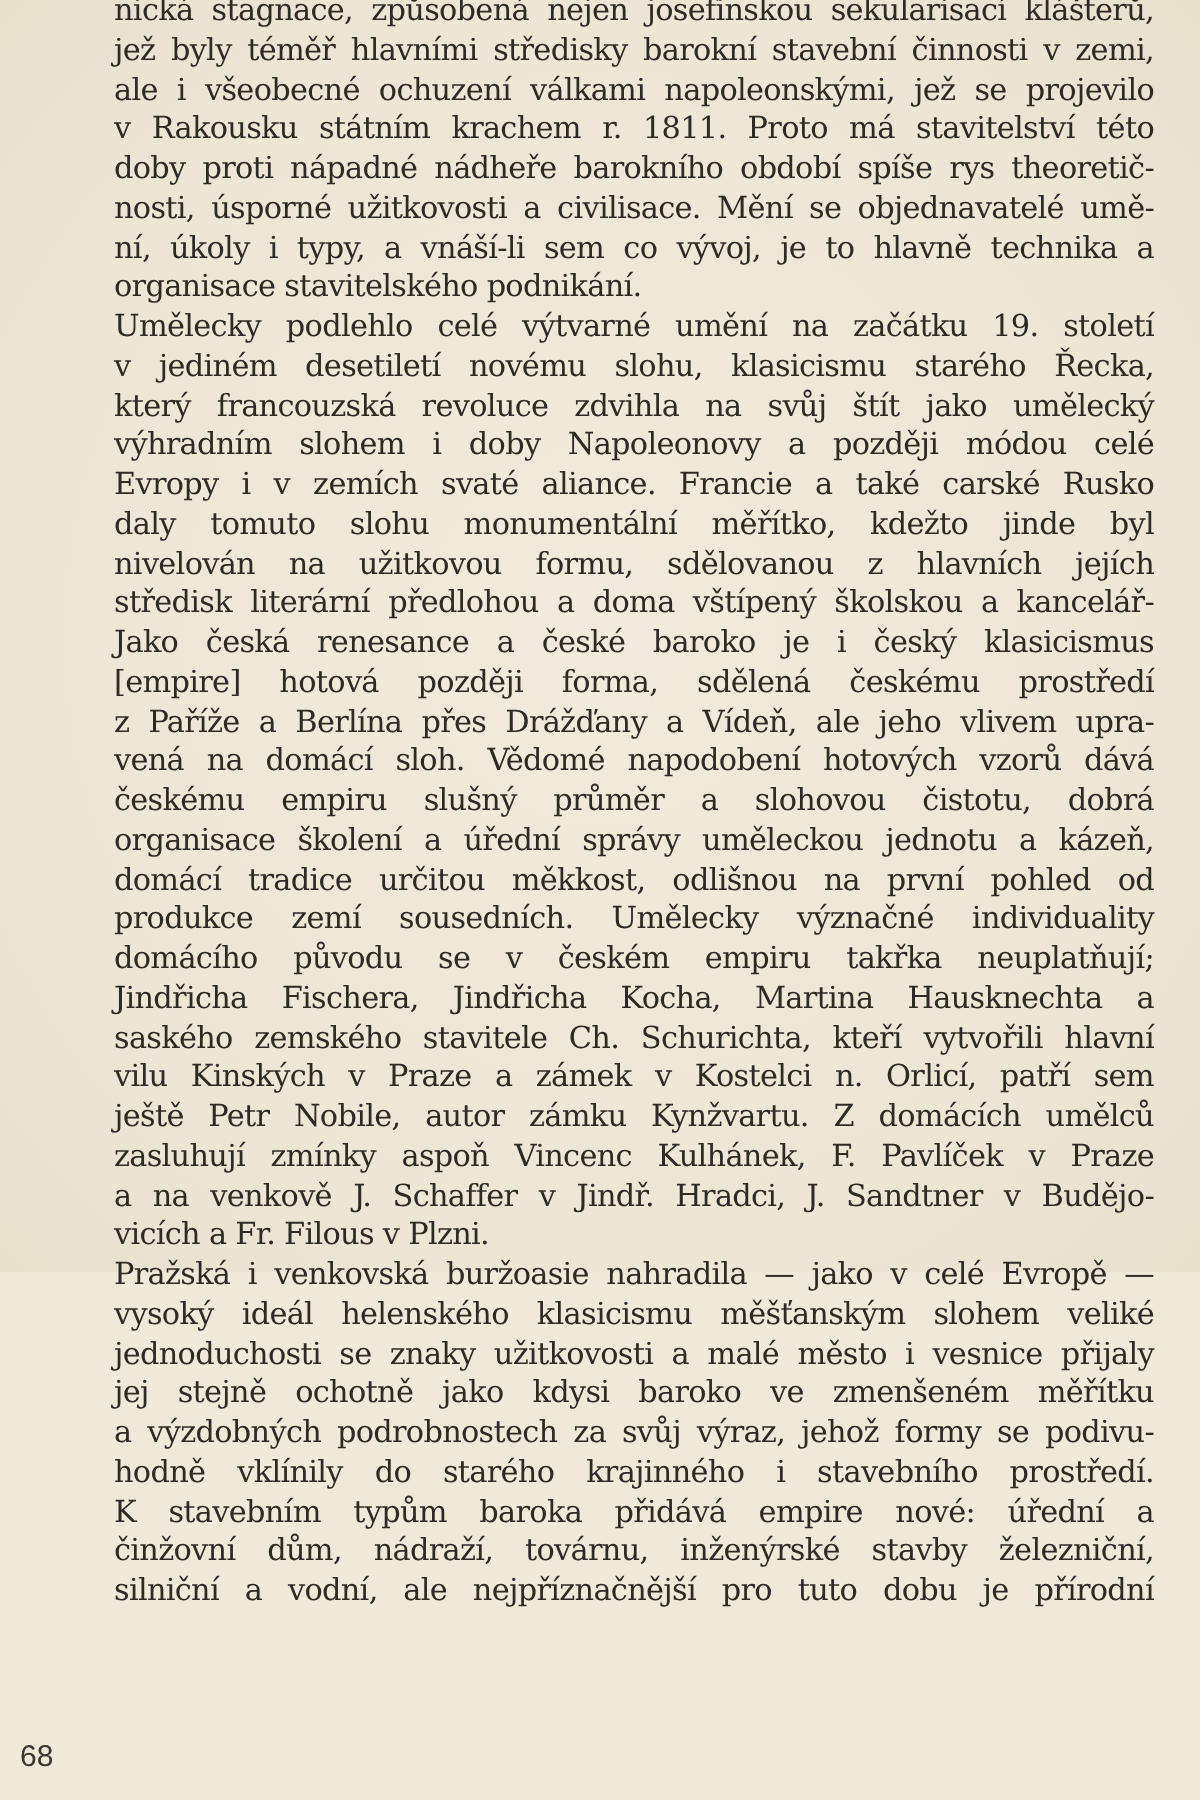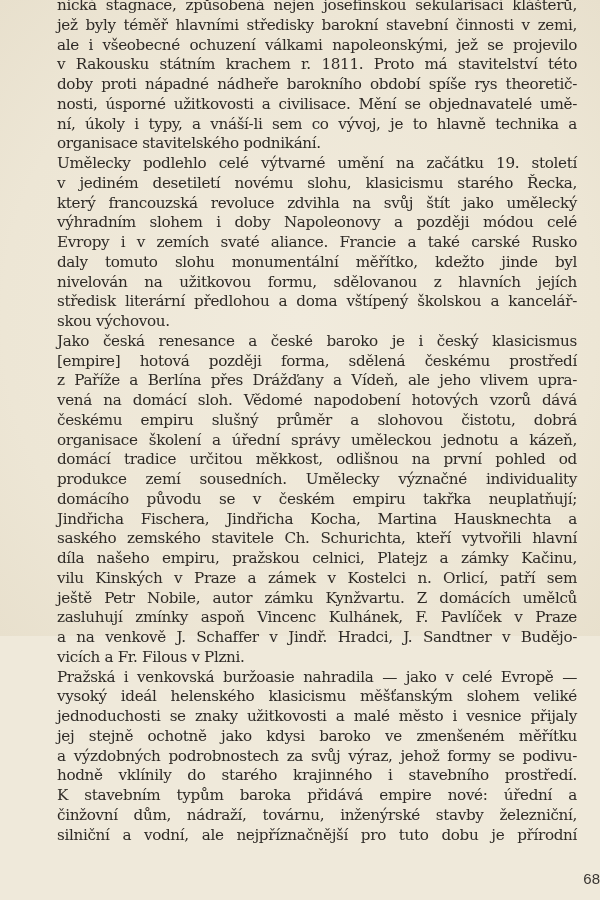--- a/index.html
+++ b/index.html
@@ -26,21 +26,21 @@
     white-space: nowrap;
     text-align: justify;
     text-align-last: justify;
     height: 19.75px;
     overflow: visible;
   }
   .line.last { text-align-last: left; }
   .page-number {
     position: absolute;
     left: 0; width: 600px; top: 870px;
-    text-align: right;
+    text-align: left;
     font-family: "Liberation Sans", sans-serif;
     font-size: 15px;
     color: #3a3632;
     padding-left: 10px;
     box-sizing: border-box;
   }
 </style>
 </head>
 <body>
 
@@ -55,33 +55,31 @@
     <span class="line">ní, úkoly i typy, a vnáší-li sem co vývoj, je to hlavně technika a</span>
     <span class="line last">organisace stavitelského podnikání.</span>
     <span class="line">Umělecky podlehlo celé výtvarné umění na začátku 19. století</span>
     <span class="line">v jediném desetiletí novému slohu, klasicismu starého Řecka,</span>
     <span class="line">který francouzská revoluce zdvihla na svůj štít jako umělecký</span>
     <span class="line">výhradním slohem i doby Napoleonovy a později módou celé</span>
     <span class="line">Evropy i v zemích svaté aliance. Francie a také carské Rusko</span>
     <span class="line">daly tomuto slohu monumentální měřítko, kdežto jinde byl</span>
     <span class="line">nivelován na užitkovou formu, sdělovanou z hlavních jejích</span>
     <span class="line">středisk literární předlohou a doma vštípený školskou a kancelář-</span>
-    <span class="line last">skou výchovou.</span>
     <span class="line">Jako česká renesance a české baroko je i český klasicismus</span>
     <span class="line">[empire] hotová později forma, sdělená českému prostředí</span>
     <span class="line">z Paříže a Berlína přes Drážďany a Vídeň, ale jeho vlivem upra-</span>
     <span class="line">vená na domácí sloh. Vědomé napodobení hotových vzorů dává</span>
     <span class="line">českému empiru slušný průměr a slohovou čistotu, dobrá</span>
     <span class="line">organisace školení a úřední správy uměleckou jednotu a kázeň,</span>
     <span class="line">domácí tradice určitou měkkost, odlišnou na první pohled od</span>
     <span class="line">produkce zemí sousedních. Umělecky význačné individuality</span>
     <span class="line">domácího původu se v českém empiru takřka neuplatňují;</span>
     <span class="line">Jindřicha Fischera, Jindřicha Kocha, Martina Hausknechta a</span>
     <span class="line">saského zemského stavitele Ch. Schurichta, kteří vytvořili hlavní</span>
-    <span class="line">díla našeho empiru, pražskou celnici, Platejz a zámky Kačinu,</span>
     <span class="line">vilu Kinských v Praze a zámek v Kostelci n. Orlicí, patří sem</span>
     <span class="line">ještě Petr Nobile, autor zámku Kynžvartu. Z domácích umělců</span>
     <span class="line">zasluhují zmínky aspoň Vincenc Kulhánek, F. Pavlíček v Praze</span>
     <span class="line">a na venkově J. Schaffer v Jindř. Hradci, J. Sandtner v Budějo-</span>
     <span class="line last">vicích a Fr. Filous v Plzni.</span>
     <span class="line">Pražská i venkovská buržoasie nahradila — jako v celé Evropě —</span>
     <span class="line">vysoký ideál helenského klasicismu měšťanským slohem veliké</span>
     <span class="line">jednoduchosti se znaky užitkovosti a malé město i vesnice přijaly</span>
     <span class="line">jej stejně ochotně jako kdysi baroko ve zmenšeném měřítku</span>
     <span class="line">a výzdobných podrobnostech za svůj výraz, jehož formy se podivu-</span>

